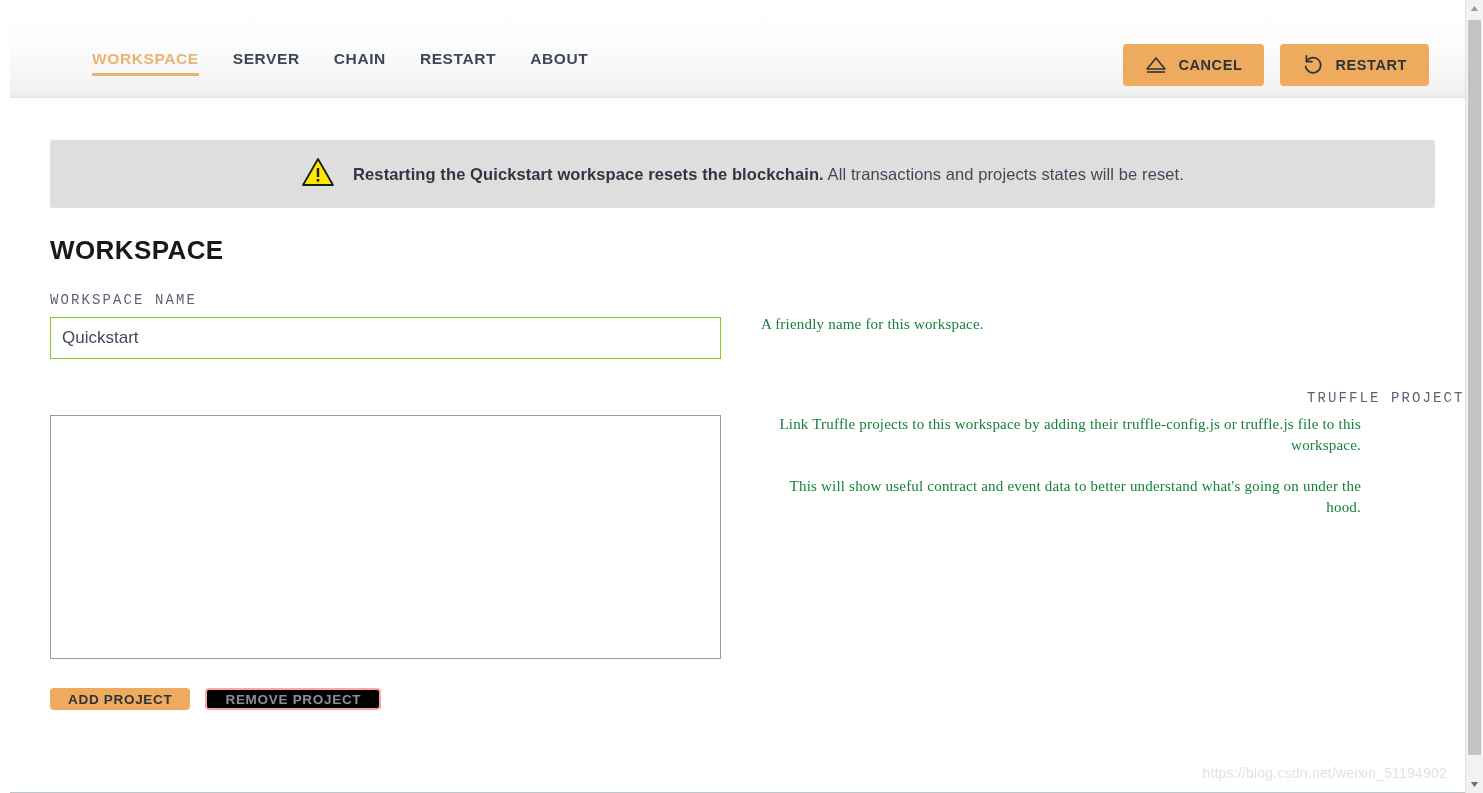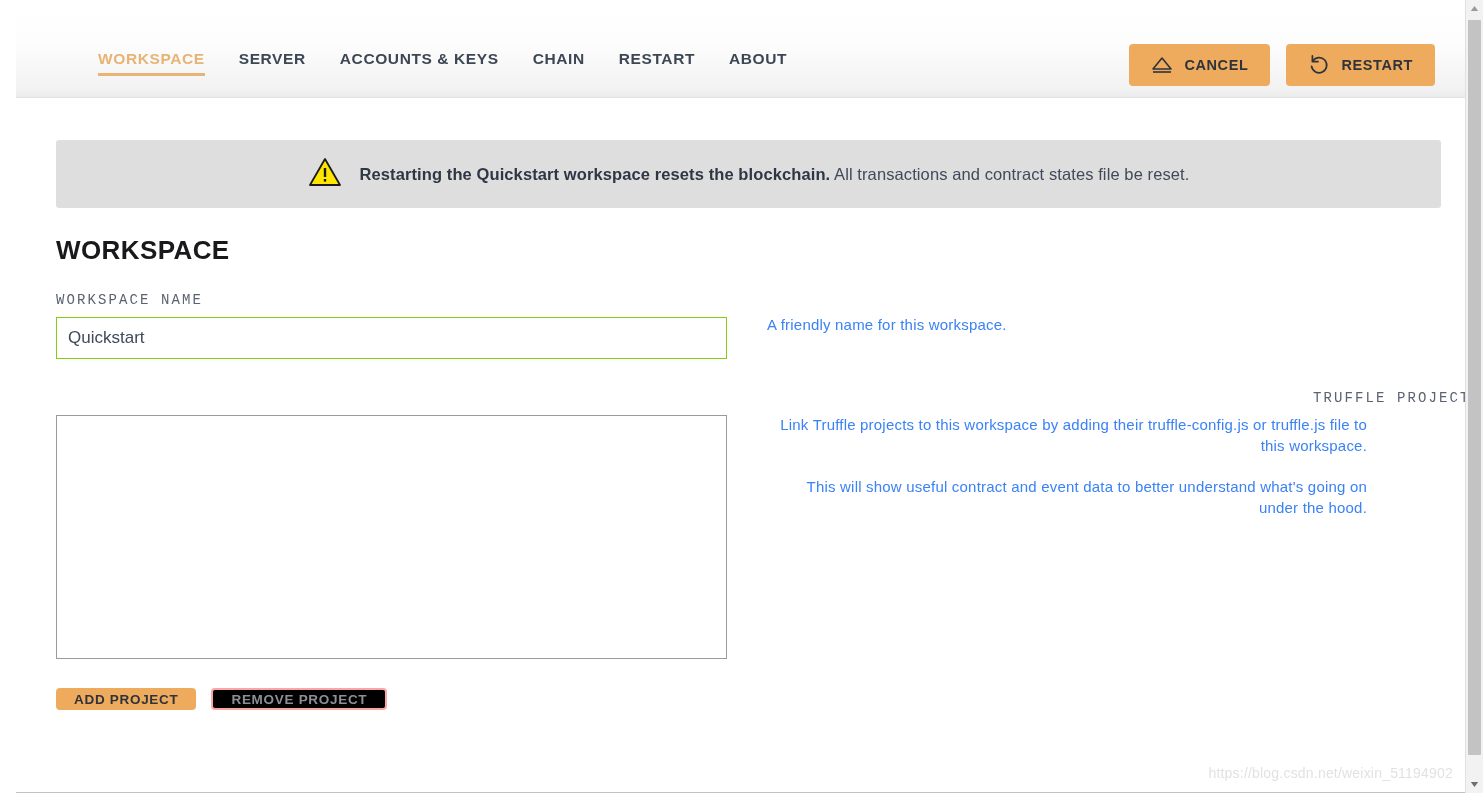--- a/index.html
+++ b/index.html
@@ -11,21 +11,21 @@
     width: 1483px;
     height: 793px;
     overflow: hidden;
     font-family: "Liberation Sans", sans-serif;
     position: relative;
   }
 
   
   .app {
     position: absolute;
-    left: 16px; top: 0;
+    left: 10px; top: 0;
     width: 1465px;
     height: 793px;
     background: #ffffff;
     overflow: hidden;
   }
 
   
   .header {
     position: relative;
     height: 98px;
@@ -156,24 +156,24 @@
     margin-top: 9px;
     border: 1px solid #9a9a9a;
     background: #ffffff;
   }
 
   .row2 { margin-top: 31px; text-align: right; }
 
   .help {
     position: absolute;
     left: 711px;
-    font-family: Liberation Sans, sans-serif;
+    font-family: Liberation Serif, serif;
     font-size: 15px;
     line-height: 21px;
-    color: #3b82f6;
+    color: #15803d;
     width: 600px;
     letter-spacing: 0.2px;
   }
   .help p { margin: 0; }
   .help p + p { margin-top: 20px; }
 
   .btn-row {
     margin: 29px 0 0 40px;
     display: flex;
     gap: 15px;
@@ -261,23 +261,20 @@
 <div class="app">
 
   <div class="header">
 
     <div class="nav">
       <div class="nav-item active">
         <span>WORKSPACE</span>
       </div>
       <div class="nav-item">
         <span>SERVER</span>
-      </div>
-      <div class="nav-item">
-        <span>ACCOUNTS &amp; KEYS</span>
       </div>
       <div class="nav-item">
         <span>CHAIN</span>
       </div>
       <div class="nav-item">
         <span>RESTART</span>
       </div>
       <div class="nav-item">
         <span>ABOUT</span>
       </div>
@@ -310,21 +307,21 @@
 
     <div class="banner">
       <span>
         <svg width="34" height="32" viewBox="0 0 34 32">
           <path d="M17 3 L32 29 L2 29 Z" fill="#ffe600" stroke="#1b1b1b" stroke-width="1.8" stroke-linejoin="round"></path>
           <rect x="15.8" y="12" width="2.4" height="9" fill="#1b1b1b"></rect>
           <rect x="15.8" y="23" width="2.4" height="2.6" fill="#1b1b1b"></rect>
         </svg>
       </span>
       <div class="banner-text">
-        <b>Restarting the Quickstart workspace resets the blockchain.</b><span> All transactions and contract states file be reset.</span>
+        <b>Restarting the Quickstart workspace resets the blockchain.</b><span> All transactions and projects states will be reset.</span>
       </div>
     </div>
 
     <div class="section-title">WORKSPACE</div>
 
     <div class="grid">
       <div class="field-label">WORKSPACE NAME</div>
       <input class="text-input" type="text" value="Quickstart" style="">
       <div class="help" style="top: 22px;">
         <p>A friendly name for this workspace.</p>

